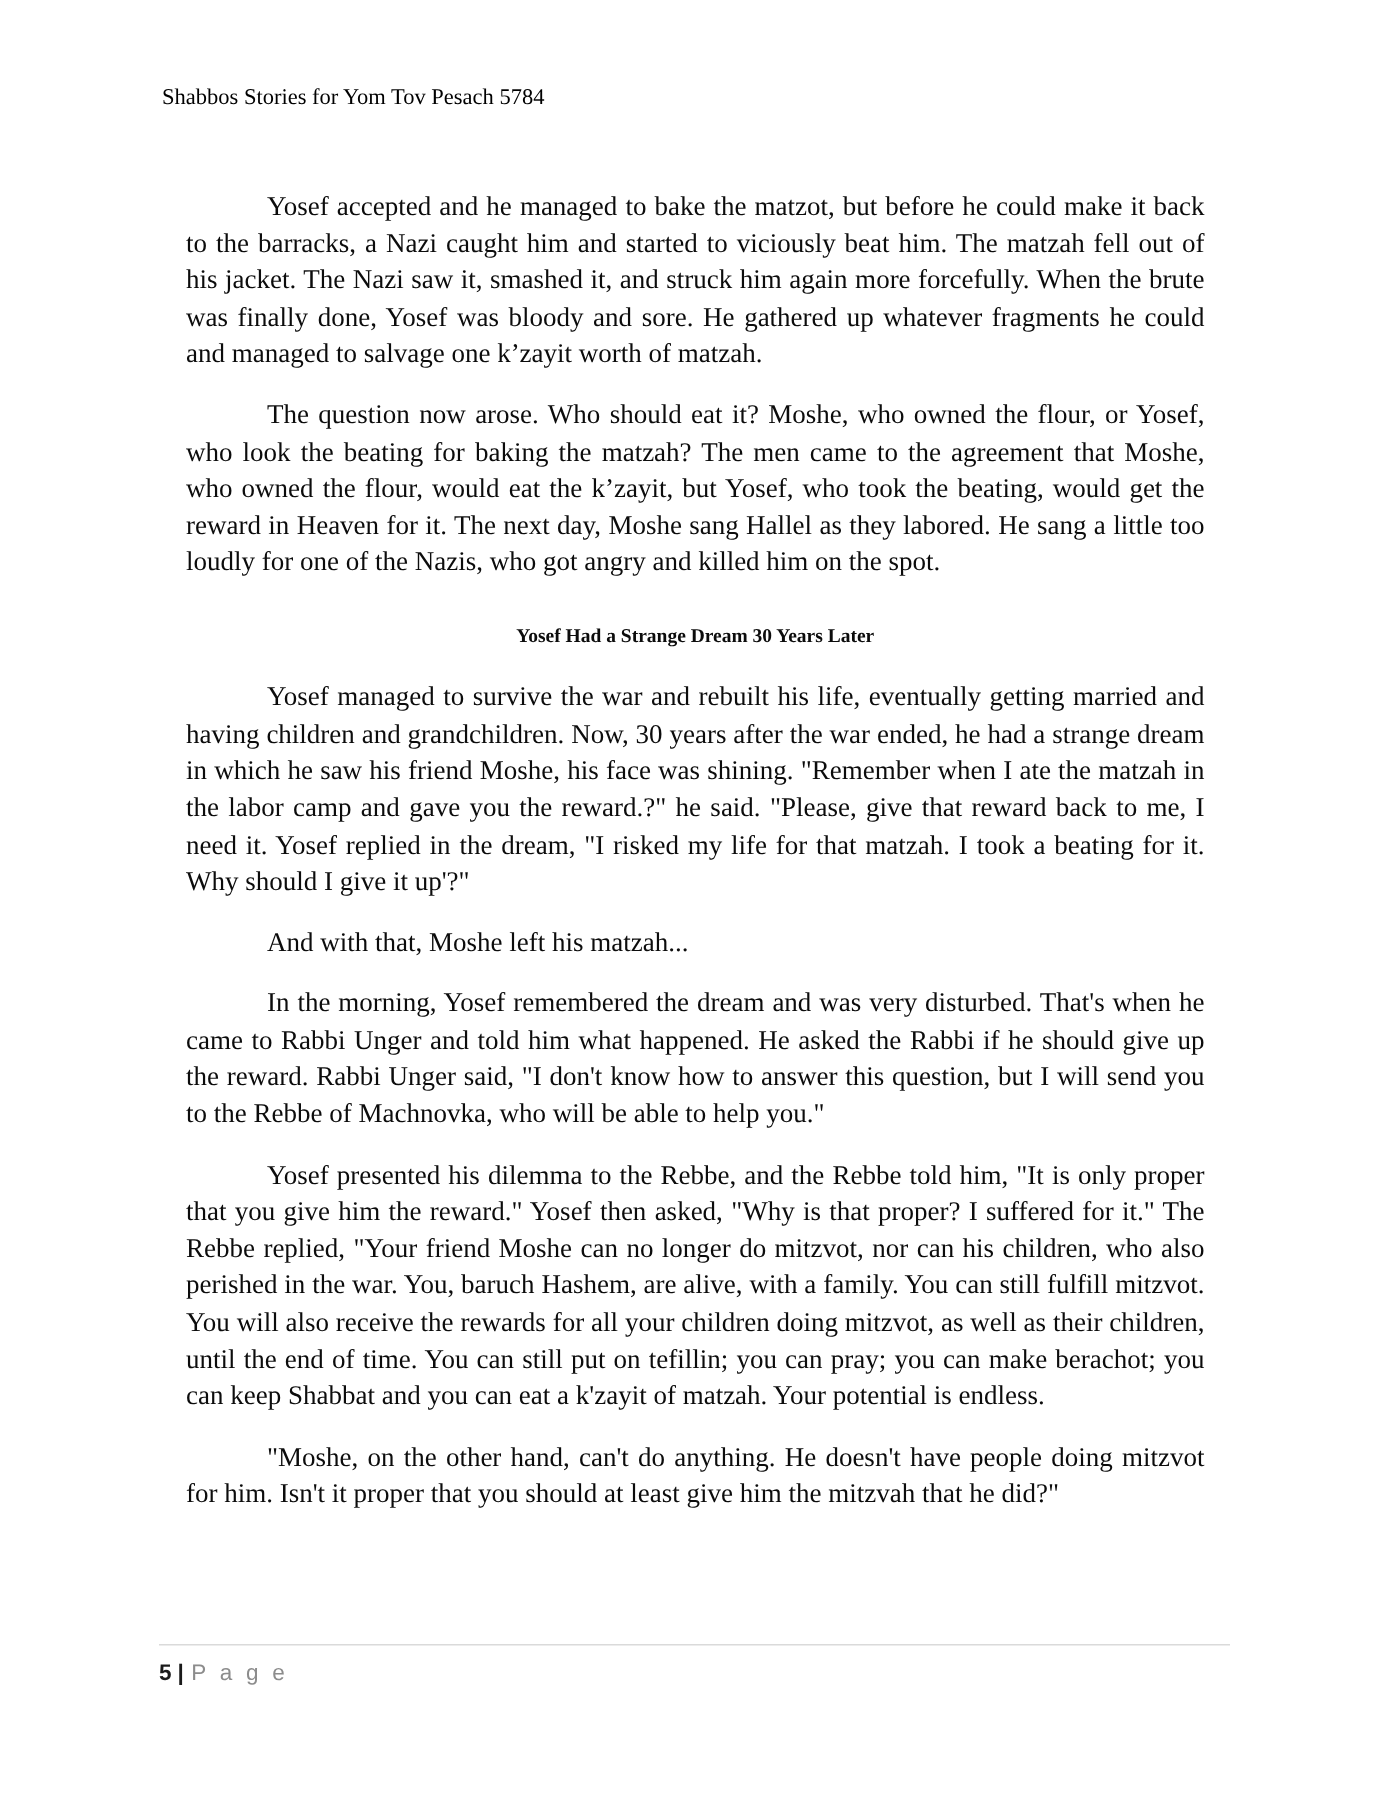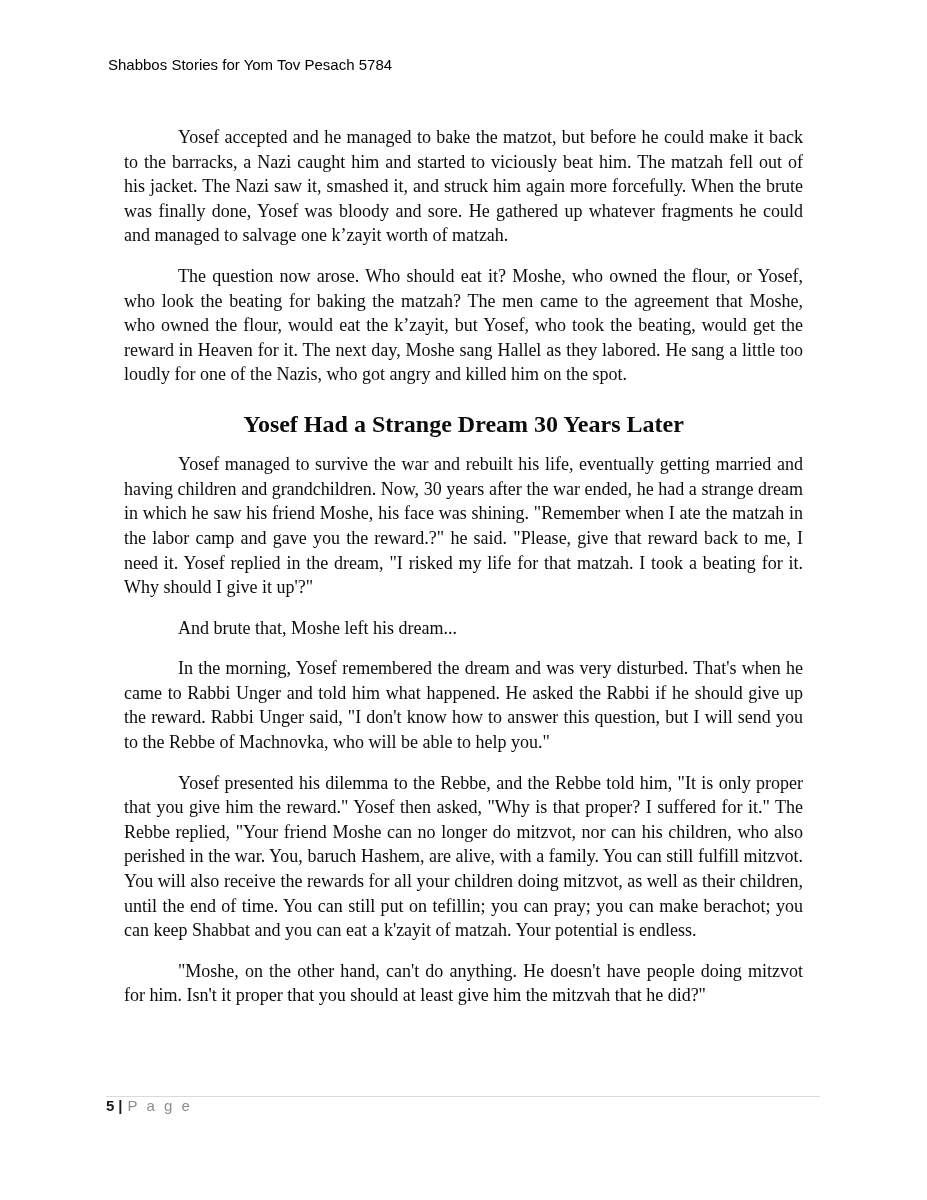--- a/index.html
+++ b/index.html
@@ -16,21 +16,21 @@
   .page {
     position: absolute;
     inset: 0;
     background: #ffffff;
   }
   .doc-header {
     position: absolute;
     left: 108px;
     top: 56px;
     width: 712px;
-    font-family: Liberation Sans, sans-serif;
+    font-family: Liberation Serif, serif;
     font-size: 15px;
     line-height: 18px;
     color: #000000;
     white-space: nowrap;
   }
   .content {
     position: absolute;
     left: 108px;
     top: 109px;
     width: 711px;
@@ -40,34 +40,34 @@
     color: #0c0c0c;
     text-align: justify;
   }
   .content p {
     margin: 16px;
     text-indent: 54px;
   }
   .content h2 {
     margin: 24.6px 0 0 0;
     font-family: "Liberation Serif", serif;
-    font-size: 24px;
+    font-size: 13px;
     line-height: 24.6px;
     font-weight: bold;
     text-align: center;
     text-indent: 0;
     color: #0c0c0c;
   }
   .doc-footer {
     position: absolute;
     left: 106px;
     top: 1096px;
     width: 714px;
     border-top: 1px solid #dadada;
-    padding-top: 0;
+    padding-top: 10px;
     font-family: "Liberation Sans", sans-serif;
     font-size: 15px;
     line-height: 18px;
   }
   .doc-footer .num {
     font-weight: bold;
     color: #1a1a1a;
   }
   .doc-footer .sep {
     font-weight: bold;
@@ -84,21 +84,21 @@
 
 <div class="page">
 
   <div class="doc-header">Shabbos Stories for Yom Tov Pesach 5784</div>
 
   <div class="content">
     <p>Yosef accepted and he managed to bake the matzot, but before he could make it back to the barracks, a Nazi caught him and started to viciously beat him. The matzah fell out of his jacket. The Nazi saw it, smashed it, and struck him again more forcefully. When the brute was finally done, Yosef was bloody and sore. He gathered up whatever fragments he could and managed to salvage one k’zayit worth of matzah.</p>
     <p>The question now arose. Who should eat it? Moshe, who owned the flour, or Yosef, who look the beating for baking the matzah? The men came to the agreement that Moshe, who owned the flour, would eat the k’zayit, but Yosef, who took the beating, would get the reward in Heaven for it. The next day, Moshe sang Hallel as they labored. He sang a little too loudly for one of the Nazis, who got angry and killed him on the spot.</p>
     <h2>Yosef Had a Strange Dream 30 Years Later</h2>
     <p>Yosef managed to survive the war and rebuilt his life, eventually getting married and having children and grandchildren. Now, 30 years after the war ended, he had a strange dream in which he saw his friend Moshe, his face was shining. "Remember when I ate the matzah in the labor camp and gave you the reward.?" he said. "Please, give that reward back to me, I need it. Yosef replied in the dream, "I risked my life for that matzah. I took a beating for it. Why should I give it up'?"</p>
-    <p>And brute that, Moshe left his dream...</p>
+    <p>And with that, Moshe left his matzah...</p>
     <p>In the morning, Yosef remembered the dream and was very disturbed. That's when he came to Rabbi Unger and told him what happened. He asked the Rabbi if he should give up the reward. Rabbi Unger said, "I don't know how to answer this question, but I will send you to the Rebbe of Machnovka, who will be able to help you."</p>
     <p>Yosef presented his dilemma to the Rebbe, and the Rebbe told him, "It is only proper that you give him the reward." Yosef then asked, "Why is that proper? I suffered for it." The Rebbe replied, "Your friend Moshe can no longer do mitzvot, nor can his children, who also perished in the war. You, baruch Hashem, are alive, with a family. You can still fulfill mitzvot. You will also receive the rewards for all your children doing mitzvot, as well as their children, until the end of time. You can still put on tefillin; you can pray; you can make berachot; you can keep Shabbat and you can eat a k'zayit of matzah. Your potential is endless.</p>
     <p>"Moshe, on the other hand, can't do anything. He doesn't have people doing mitzvot for him. Isn't it proper that you should at least give him the mitzvah that he did?"</p>
   </div>
 
   <div class="doc-footer">
     <span class="num">5</span><span class="sep">|</span><span class="label">P a g e</span>
   </div>
 
 </div>

